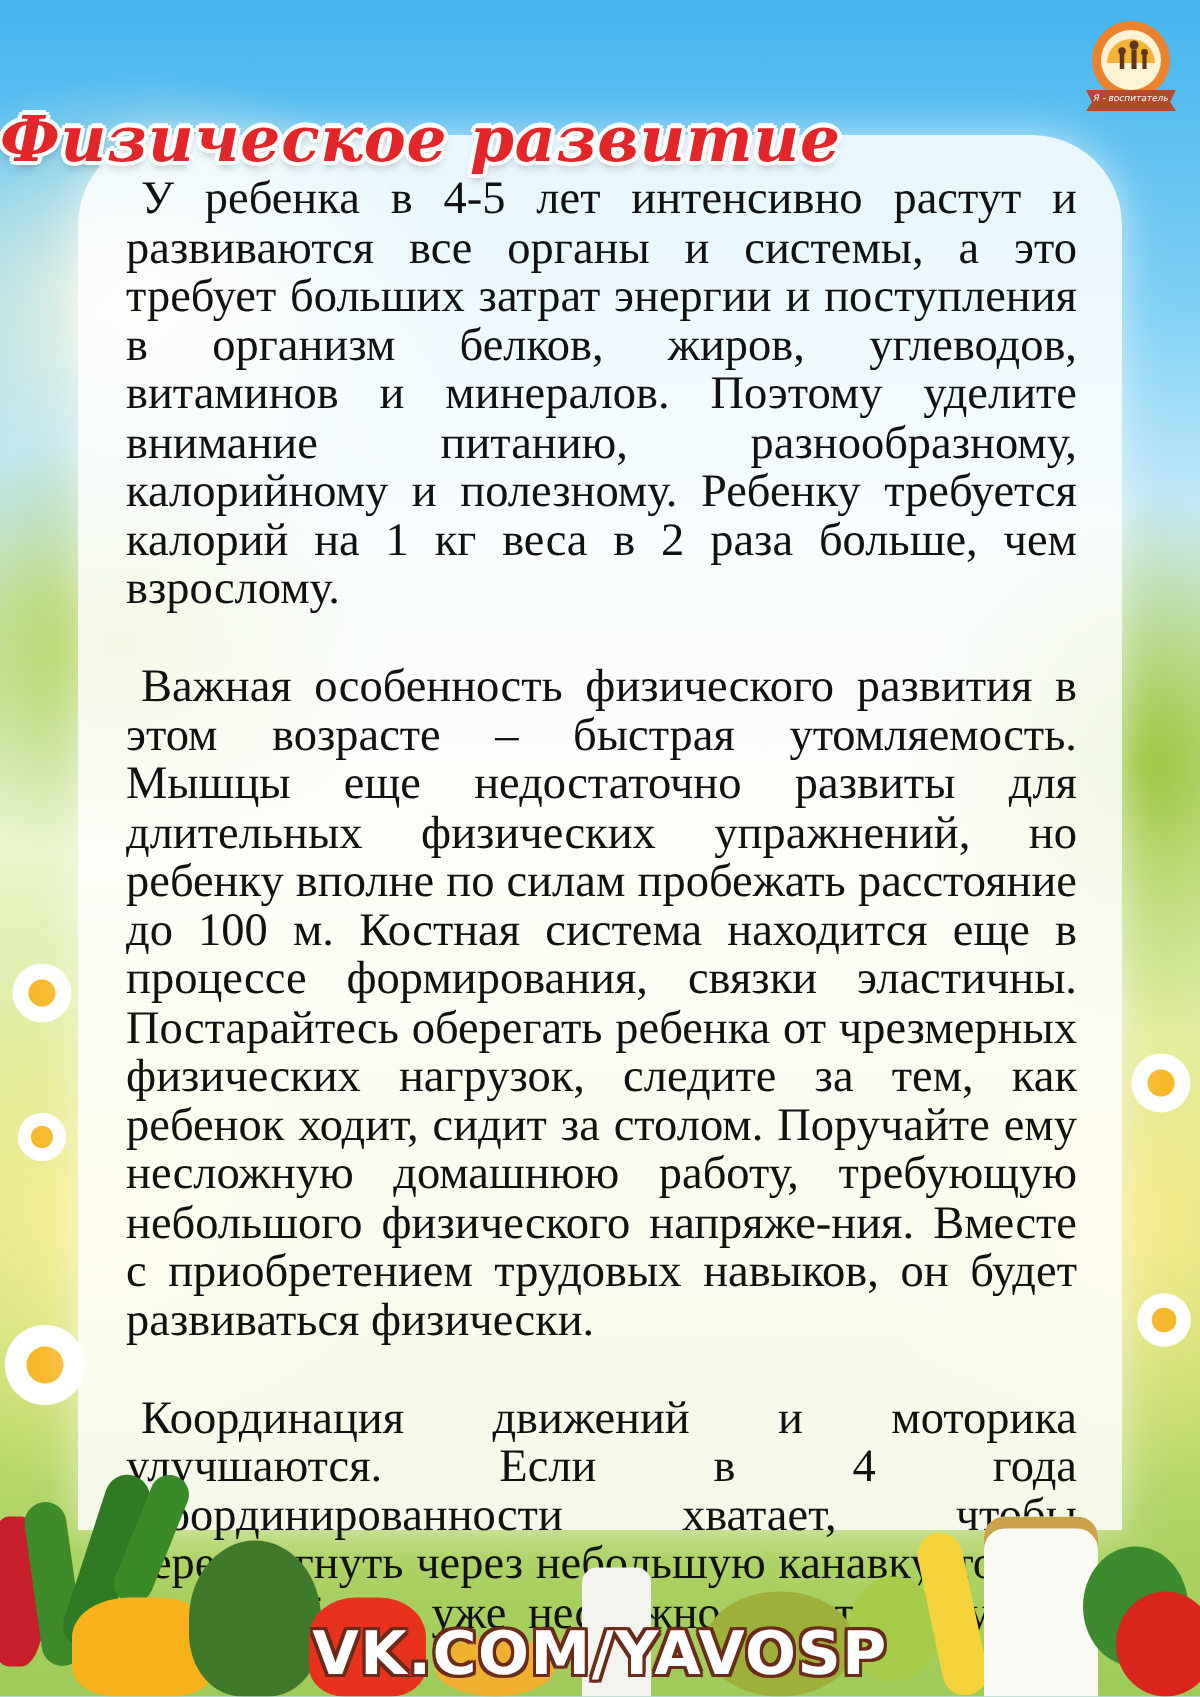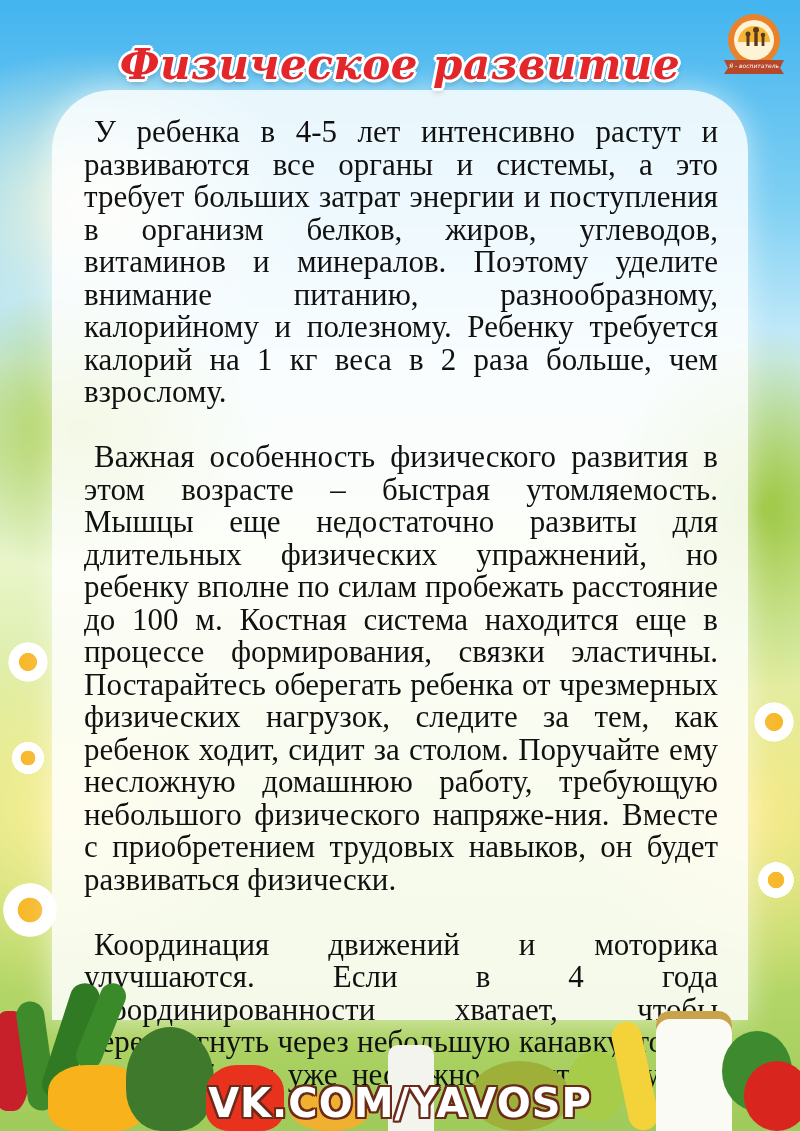--- a/index.html
+++ b/index.html
@@ -12,21 +12,21 @@
           radial-gradient(ellipse 260px 260px at 8% 72%, rgba(255,240,150,.9), rgba(255,240,150,0) 70%),
           radial-gradient(ellipse 240px 260px at 94% 72%, rgba(255,235,140,.9), rgba(255,235,140,0) 70%),
           radial-gradient(ellipse 300px 220px at 12% 18%, rgba(255,250,220,.95), rgba(255,250,220,0) 70%),
           linear-gradient(180deg,#43b4ef 0%,#7fd0f3 18%,#cfeefa 32%,#e9f5c8 50%,#cfe68a 70%,#b7d86a 85%,#9fcb5a 100%);
   }
   .flower { position:absolute; width:44px; height:44px; border-radius:50%;
             background:radial-gradient(circle,#f7b82a 0 28%,#fff 30% 62%,rgba(255,255,255,0) 64%); }
   .panel { position:absolute; left:52px; top:90px; width:696px; height:930px;
            background:rgba(255,255,255,.86); border-radius:60px 60px 0 0;
            box-shadow:0 0 30px rgba(255,255,255,.6); }
-  .title-wrap { position:absolute; left:0; right:0; top:40px; text-align:center; }
+  .title-wrap { position:absolute; left:0; right:0; top:68px; text-align:left; }
   .title { display:inline-block; font-family:"DejaVu Serif", serif; font-style:italic; font-weight:bold;
            font-size:42px; color:#e3262a; letter-spacing:0.5px;
            text-shadow: 3px 0 0 #fff,-3px 0 0 #fff,0 3px 0 #fff,0 -3px 0 #fff,
                         2px 2px 0 #fff,-2px -2px 0 #fff,2px -2px 0 #fff,-2px 2px 0 #fff,
                         0 4px 6px rgba(0,0,0,.25); }
   .logo { position:absolute; left:718px; top:8px; width:72px; height:72px; }
   .logo-label { position:absolute; left:0; right:0; top:54px; font-size:6px; text-align:center;
                 color:#fff; font-family:"DejaVu Sans", sans-serif; font-style:italic; }
   .content { position:absolute; left:84px; top:116px; width:634px; color:#111;
              font-size:31px; line-height:32.5px; text-align:justify; }

